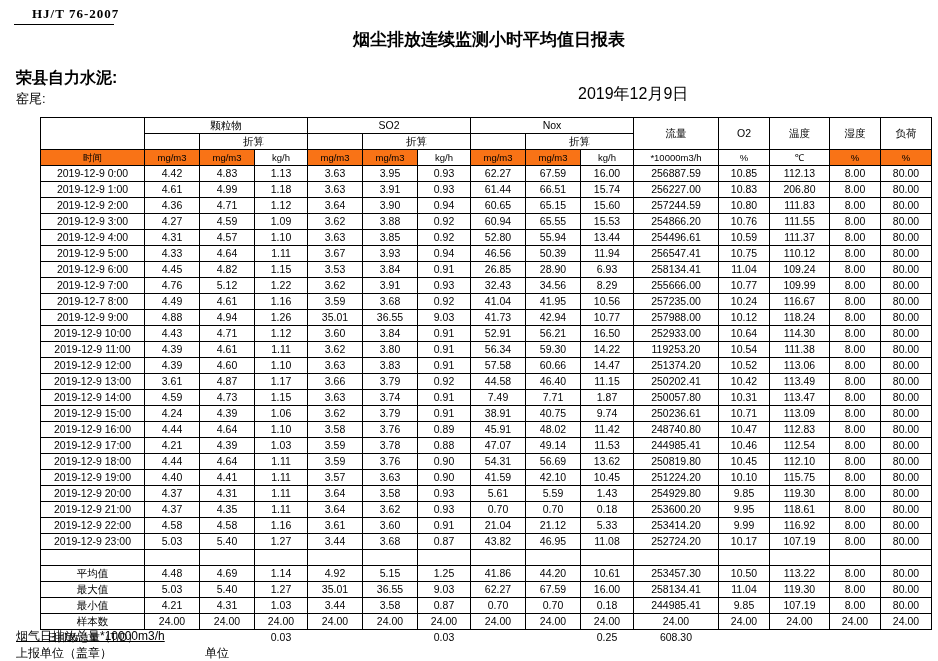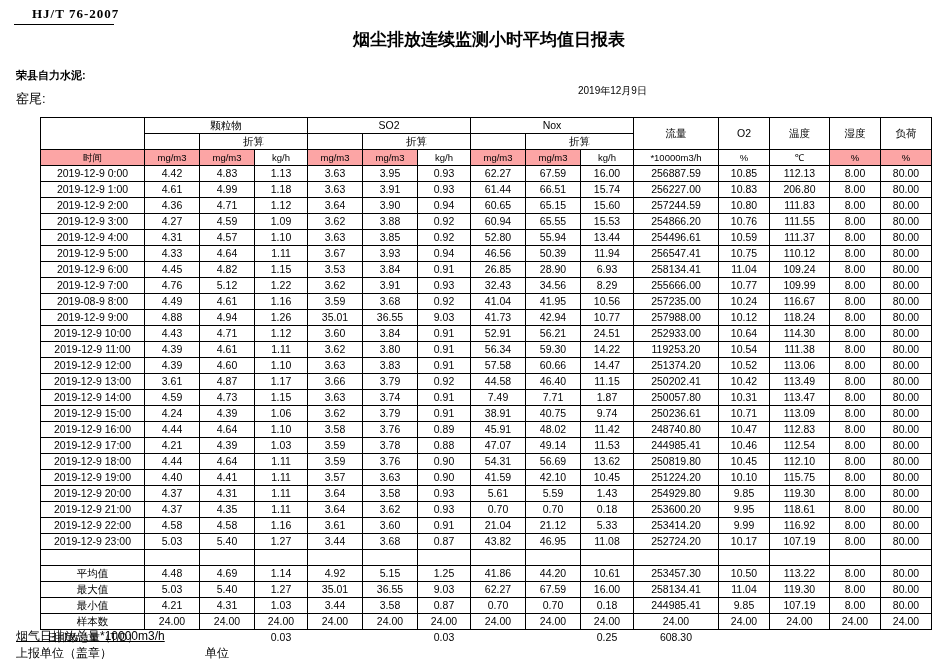--- a/index.html
+++ b/index.html
@@ -22,29 +22,29 @@
     border-top:1px solid #000;
   }
   .doc-title{
     position:absolute;left:0;top:28px;width:938px;
     text-align:center;
     font-family:"Liberation Serif", serif;
     font-weight:bold;font-size:17px;padding-left:20px;
   }
   .company{
     position:absolute;left:16px;top:68px;
-    font-weight:bold;font-size:11px;text-align:center;
+    font-weight:bold;font-size:16px;text-align:center;
   }
   .position{
     position:absolute;left:16px;top:90px;
     font-weight:normal;font-size:13px;
   }
   .doc-date{
     position:absolute;left:578px;top:84px;
-    font-size:10px;
+    font-size:16px;
   }
   table.main{
     position:absolute;left:40px;top:117px;
     border-collapse:collapse;
     table-layout:fixed;
     font-size:10.5px;
   }
   table.main td, table.main th{
     border:1px solid #000;
     padding:0;
@@ -52,21 +52,21 @@
     line-height:15px;
     text-align:center;
     font-weight:normal;
     white-space:nowrap;
     overflow:hidden;
   }
   .grp-head{height:16px;line-height:16px;}
   .hdr-unit{font-size:9.5px;}
   .row-label{text-align:right;padding-right:5px;}
   td.num{text-align:center;}
-  .green{background:#fca5a5;}
+  .green{background:#f97316;}
   .blankrow td{border:1px solid #000;height:14px;}
   .totalrow td{border:1px solid #000;}
   .footer1{
     position:absolute;left:16px;top:628px;font-size:12px;text-decoration:underline;
   }
   .footer2{
     position:absolute;left:16px;top:645px;font-size:12px;
   }
   .footer3{
     position:absolute;left:205px;top:645px;font-size:12px;
@@ -270,21 +270,21 @@
         <td class="num">32.43</td>
         <td class="num">34.56</td>
         <td class="num">8.29</td>
         <td class="num">255666.00</td>
         <td class="num">10.77</td>
         <td class="num">109.99</td>
         <td class="num">8.00</td>
         <td class="num">80.00</td>
       </tr>
       <tr>
-        <td class="row-label">2019-08-9 8:00</td>
+        <td class="row-label">2019-12-7 8:00</td>
         <td class="num">4.49</td>
         <td class="num">4.61</td>
         <td class="num">1.16</td>
         <td class="num">3.59</td>
         <td class="num">3.68</td>
         <td class="num">0.92</td>
         <td class="num">41.04</td>
         <td class="num">41.95</td>
         <td class="num">10.56</td>
         <td class="num">257235.00</td>
@@ -313,21 +313,21 @@
       <tr>
         <td class="row-label">2019-12-9 10:00</td>
         <td class="num">4.43</td>
         <td class="num">4.71</td>
         <td class="num">1.12</td>
         <td class="num">3.60</td>
         <td class="num">3.84</td>
         <td class="num">0.91</td>
         <td class="num">52.91</td>
         <td class="num">56.21</td>
-        <td class="num">24.51</td>
+        <td class="num">16.50</td>
         <td class="num">252933.00</td>
         <td class="num">10.64</td>
         <td class="num">114.30</td>
         <td class="num">8.00</td>
         <td class="num">80.00</td>
       </tr>
       <tr>
         <td class="row-label">2019-12-9 11:00</td>
         <td class="num">4.39</td>
         <td class="num">4.61</td>

